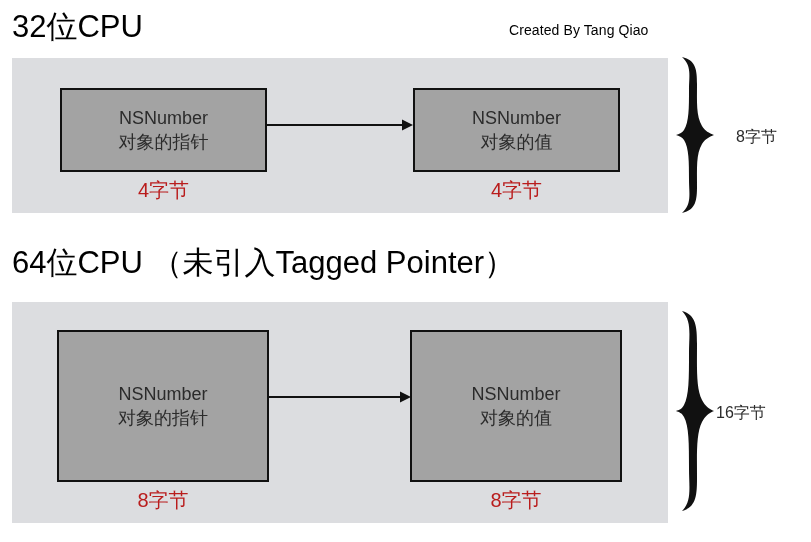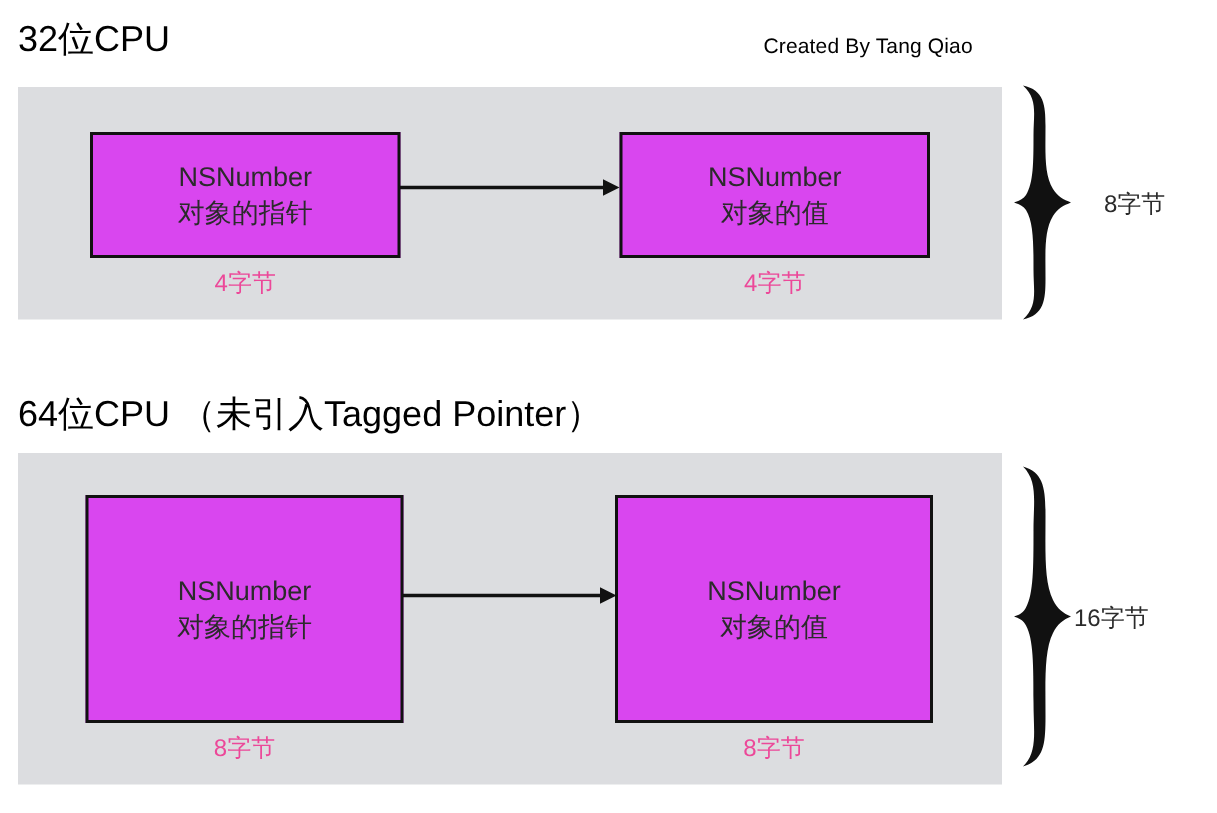--- a/index.html
+++ b/index.html
@@ -24,43 +24,43 @@
     font-size: 14px;
     color: #000000;
     letter-spacing: 0.1px;
     white-space: nowrap;
   }
 
   
   .heading {
     position: absolute;
     left: 12px;
-    font-size: 24px;
+    font-size: 31px;
     line-height: 38px;
     color: #000000;
     white-space: nowrap;
     font-weight: 400;
   }
   #heading-1 { top: 8px; }
-  #heading-2 { top: 258px; text-align: center; }
+  #heading-2 { top: 244px; text-align: center; }
 
   
   .panel {
     position: absolute;
     left: 12px;
     background: #dcdde0;
   }
   #panel-1 { top: 58px;  width: 656px; height: 155px; }
   #panel-2 { top: 302px; width: 656px; height: 221px; }
 
   
   .membox {
     position: absolute;
     border: 2px solid #111111;
-    background: #d946ef;
+    background: #a3a3a3;
     box-sizing: border-box;
     display: flex;
     flex-direction: column;
     align-items: center;
     justify-content: center;
     text-align: center;
     font-size: 18px;
     line-height: 24px;
     color: #2b2b2b;
   }
@@ -69,23 +69,23 @@
   
   #box-1a { left: 60px;  top: 88px;  width: 207px; height: 84px; }
   #box-1b { left: 413px; top: 88px;  width: 207px; height: 84px; }
   
   #box-2a { left: 57px;  top: 330px; width: 212px; height: 152px; }
   #box-2b { left: 410px; top: 330px; width: 212px; height: 152px; }
 
   
   .caption {
     position: absolute;
-    font-size: 16px;
+    font-size: 20px;
     line-height: 20px;
-    color: #ec4899;
+    color: #b91c1c;
     text-align: center;
     white-space: nowrap;
   }
   #cap-1a { left: 60px;  top: 180px; width: 207px; }
   #cap-1b { left: 413px; top: 180px; width: 207px; }
   #cap-2a { left: 57px;  top: 490px; width: 212px; }
   #cap-2b { left: 410px; top: 490px; width: 212px; }
 
   
   .arrow {

